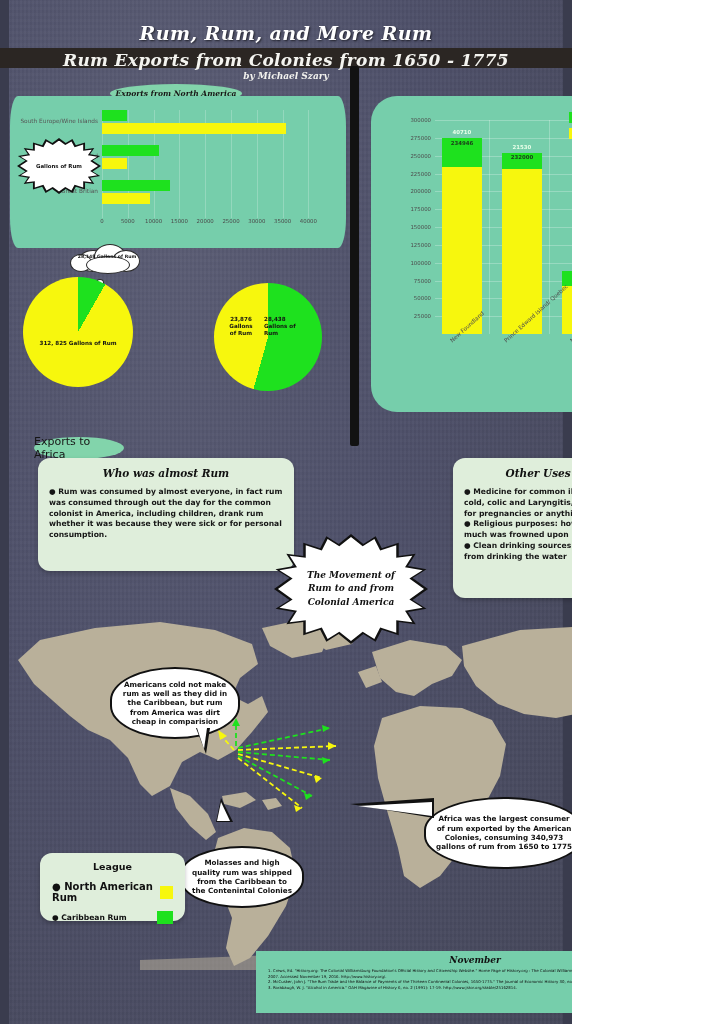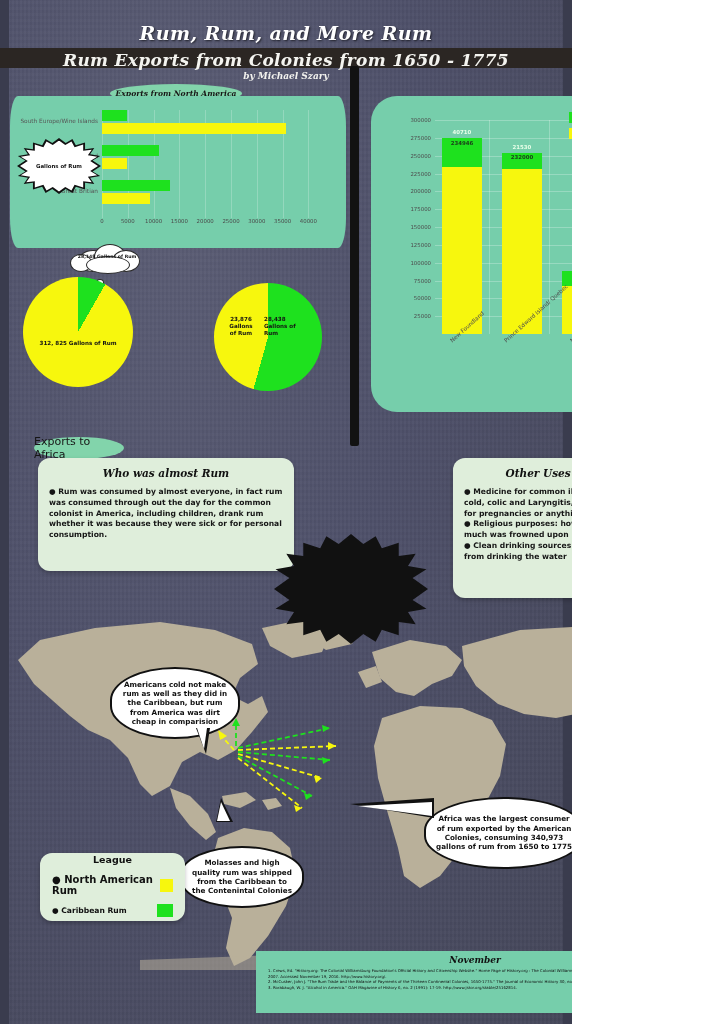--- a/index.html
+++ b/index.html
@@ -406,20 +406,27 @@
     </g>
     <g fill="#f7f70d">
       <polygon points="336,146 328,142 328,150"></polygon>
       <polygon points="322,178 314,176 316,183"></polygon>
       <polygon points="302,208 294,205 296,212"></polygon>
       <polygon points="218,130 220,140 227,136"></polygon>
     </g>
   </svg>
 
   <div class="burst-outer" style="left:274px; top:534px; width:154px; height:110px;"></div>
+  <div class="burst" style="left:278px; top:537px; width:146px; height:104px;">
+    <span style="font-family:'DejaVu Serif', serif; font-style:italic; font-size:9px; line-height:1.45; width:98px;">
+      <span>The Movement of</span><br>
+      <span>Rum to and from</span><br>
+      <span>Colonial America</span>
+    </span>
+  </div>
 
   <div class="bubble" style="left:110px; top:667px; width:130px; height:72px;">
     <span style="width:112px;">Americans cold not make rum as well as they did in the Caribbean, but rum from America was dirt cheap in comparision</span>
   </div>
   <div style="position:absolute; left:196px; top:728px; width:0; height:0;
               border-left:10px solid transparent; border-right:4px solid transparent;
               border-top:26px solid #111;"></div>
   <div style="position:absolute; left:197px; top:728px; width:0; height:0;
               border-left:7px solid transparent; border-right:3px solid transparent;
               border-top:21px solid #fff;"></div>
@@ -437,21 +444,21 @@
   <div class="bubble" style="left:424px; top:797px; width:160px; height:72px;">
     <span style="width:140px;">Africa was the largest consumer of rum exported by the American Colonies, consuming 340,973 gallons of rum from 1650 to 1775</span>
   </div>
   <div style="position:absolute; left:350px; top:798px; width:0; height:0;
               border-top:6px solid transparent; border-bottom:14px solid transparent;
               border-right:84px solid #111;"></div>
   <div style="position:absolute; left:358px; top:802px; width:0; height:0;
               border-top:4px solid transparent; border-bottom:10px solid transparent;
               border-right:74px solid #fff;"></div>
 
-  <div class="card" style="left:40px; top:853px; width:145px; height:68px; padding:1px 12px;">
+  <div class="card" style="left:40px; top:853px; width:145px; height:68px; padding:8px 12px;">
     <h3 style="font-family:'DejaVu Sans', sans-serif; font-style:normal; font-size:9.5px; margin-bottom:9px;">League</h3>
     <div style="display:flex; align-items:center; justify-content:space-between; margin-bottom:8px;">
       <span style="font-family:'DejaVu Sans', sans-serif; font-weight:bold; font-size:10px; color:#111;">● North American Rum</span>
       <span style="width:16px; height:13px; background:#f7f70d; display:inline-block;"></span>
     </div>
     <div style="display:flex; align-items:center; justify-content:space-between;">
       <span style="font-family:'DejaVu Sans', sans-serif; font-weight:bold; font-size:7.6px; color:#111;">● Caribbean Rum</span>
       <span style="width:16px; height:13px; background:#1ee11e; display:inline-block;"></span>
     </div>
   </div>

